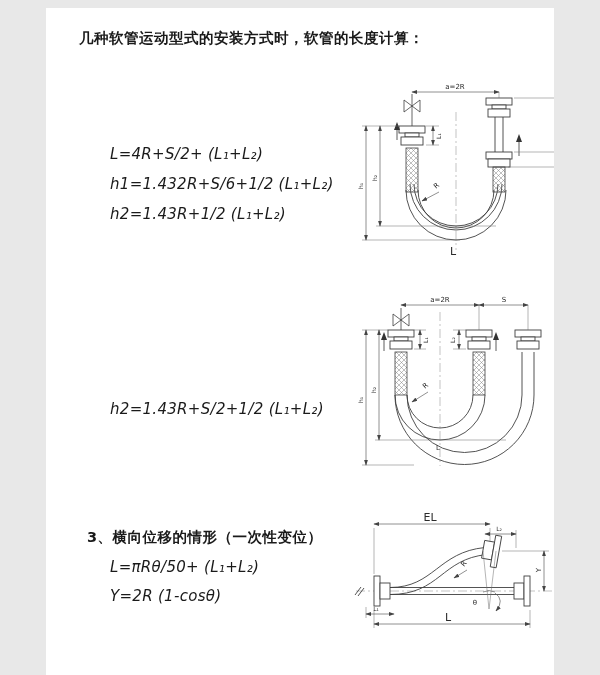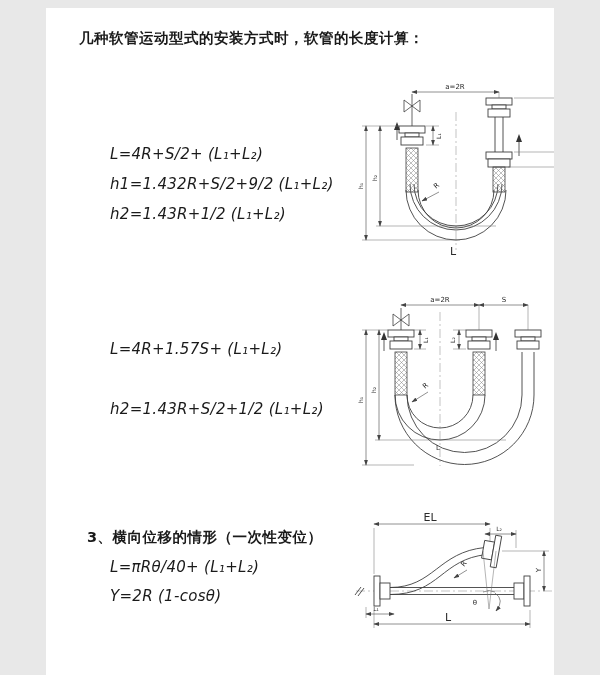--- a/index.html
+++ b/index.html
@@ -38,28 +38,27 @@
       </pattern>
       <marker id="arr" viewBox="0 0 9 6" markerWidth="9" markerHeight="6" refX="8" refY="3" orient="auto-start-reverse">
         <path d="M0,0 L9,3 L0,6 Z" fill="#444444"></path>
       </marker>
     </defs>
   </svg>
 
   <div class="t title" style="left:33px; top:21px">几种软管运动型式的安装方式时，软管的长度计算：</div>
 
   <div class="t formula" style="left:64px; top:137px">L=4R+S/2+ (L₁+L₂)</div>
-  <div class="t formula" style="left:64px; top:167px">h1=1.432R+S/2+9/2 (L₁+L₂)</div>
+  <div class="t formula" style="left:64px; top:167px">h1=1.432R+S/6+1/2 (L₁+L₂)</div>
   <div class="t formula" style="left:64px; top:197px">h2=1.43R+1/2 (L₁+L₂)</div>
 
-  <div class="t formula" style="left:64px; top:332px">L=4R+1.57S+ (L₁+L₂)</div>
   <div class="t formula" style="left:64px; top:392px">h2=1.43R+S/2+1/2 (L₁+L₂)</div>
 
   <div class="t heading" style="left:41px; top:520px">3、横向位移的情形（一次性变位）</div>
-  <div class="t formula" style="left:64px; top:550px">L=πRθ/40+ (L₁+L₂)</div>
+  <div class="t formula" style="left:64px; top:550px">L=πRθ/50+ (L₁+L₂)</div>
   <div class="t formula" style="left:64px; top:579px">Y=2R (1-cosθ)</div>
 
   <svg class="diag" style="left:310px; top:70px" width="282" height="196" viewBox="0 0 282 196">
     <line class="cl" x1="100" y1="34" x2="100" y2="172"></line>
 
     <g>
       <path class="hose" d="M54,106 A46,46 0 0 0 146,106"></path>
       <path class="hose" d="M58,106 A42,42 0 0 0 142,106"></path>
       <path class="hose" d="M50,112 A50,50 0 0 0 150,112"></path>
       <path class="hose" d="M62,112 A38,38 0 0 0 138,112"></path>

